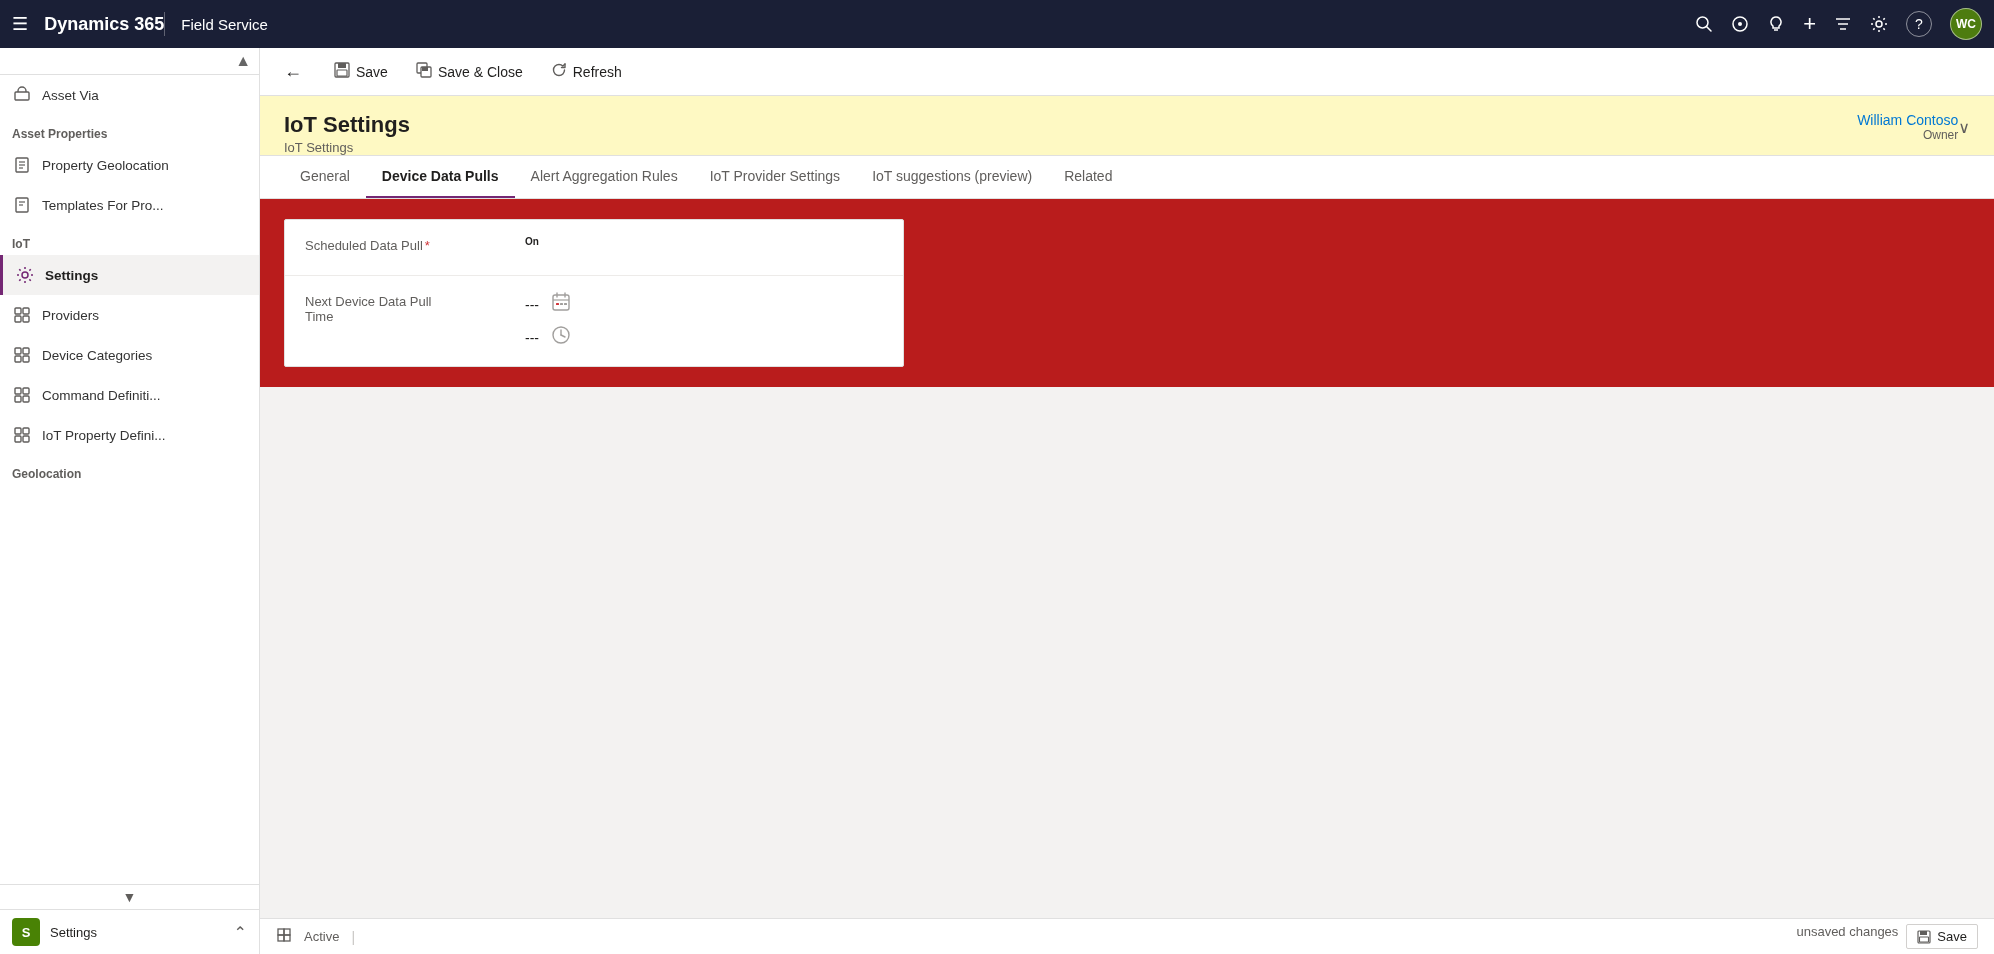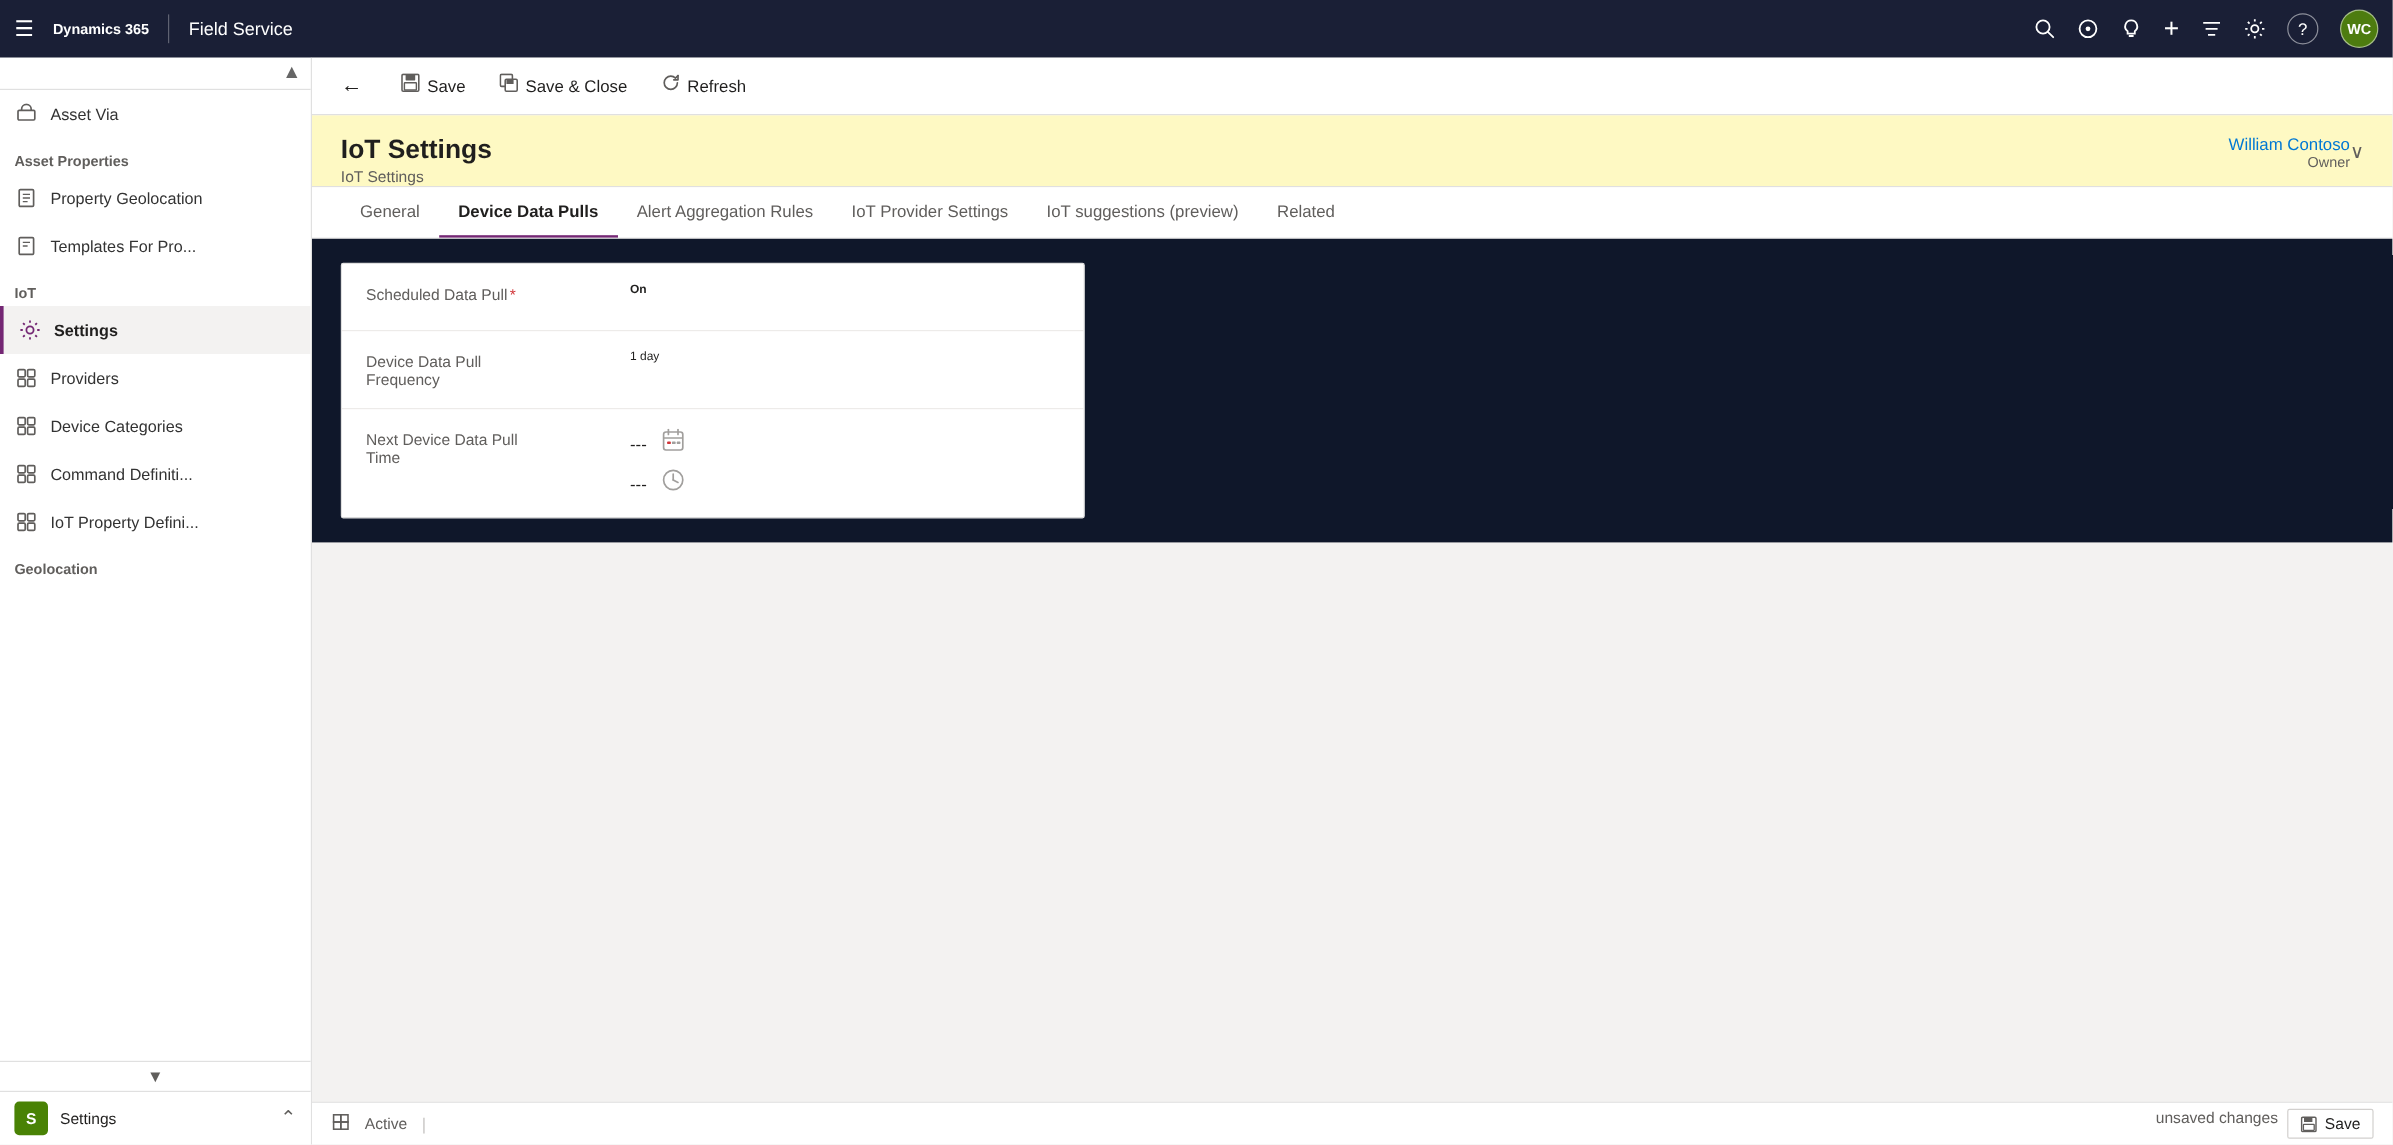--- a/index.html
+++ b/index.html
@@ -16,23 +16,22 @@
       flex-shrink: 0;
     }
     .top-nav-hamburger {
       font-size: 18px;
       cursor: pointer;
       margin-right: 16px;
       color: white;
     }
     .top-nav-brand {
       font-weight: 700;
-      font-size: 12px;
+      font-size: 18px;
       color: white;
-      margin-right: 16px;
       white-space: nowrap;
     }
     .top-nav-divider {
       width: 1px;
       height: 24px;
       background: rgba(255,255,255,0.3);
       margin-right: 16px;
     }
     .top-nav-app {
       font-size: 15px;
@@ -284,21 +283,21 @@
     }
     .tab-item.active {
       color: #201f1e;
       font-weight: 600;
       border-bottom: 2px solid #742774;
     }
 
     
     .form-content {
       padding: 20px 24px;
-      background: #0f172a;
+      background: #b91c1c;
     }
     .form-card {
       background: #fff;
       border: 1px solid #e0e0e0;
       border-radius: 2px;
       padding: 0;
       max-width: 620px;
     }
     .form-row {
       display: flex;
@@ -599,24 +598,20 @@
       <div class="form-content">
         <div class="form-card">
 
           <div class="form-row">
             <div class="form-label">
               Scheduled Data Pull<span class="required-star">*</span>
             </div>
             <div class="form-value bold">On</div>
           </div>
 
-          <div class="form-row">
-            <div class="form-label">Device Data Pull<br>Frequency</div>
-            <div class="form-value">1 day</div>
-          </div>
 
           <div class="form-row">
             <div class="form-label">Next Device Data Pull<br>Time</div>
             <div class="multi-value-row">
               <div class="value-with-icon">
                 <span class="form-value-dash">---</span>
                 <button class="field-icon-btn">
                   <svg width="20" height="20" viewBox="0 0 20 20" fill="none">
                     <rect x="2" y="3" width="16" height="15" rx="2" stroke="#a19f9d" stroke-width="1.4"></rect>
                     <line x1="2" y1="8" x2="18" y2="8" stroke="#a19f9d" stroke-width="1.2"></line>

